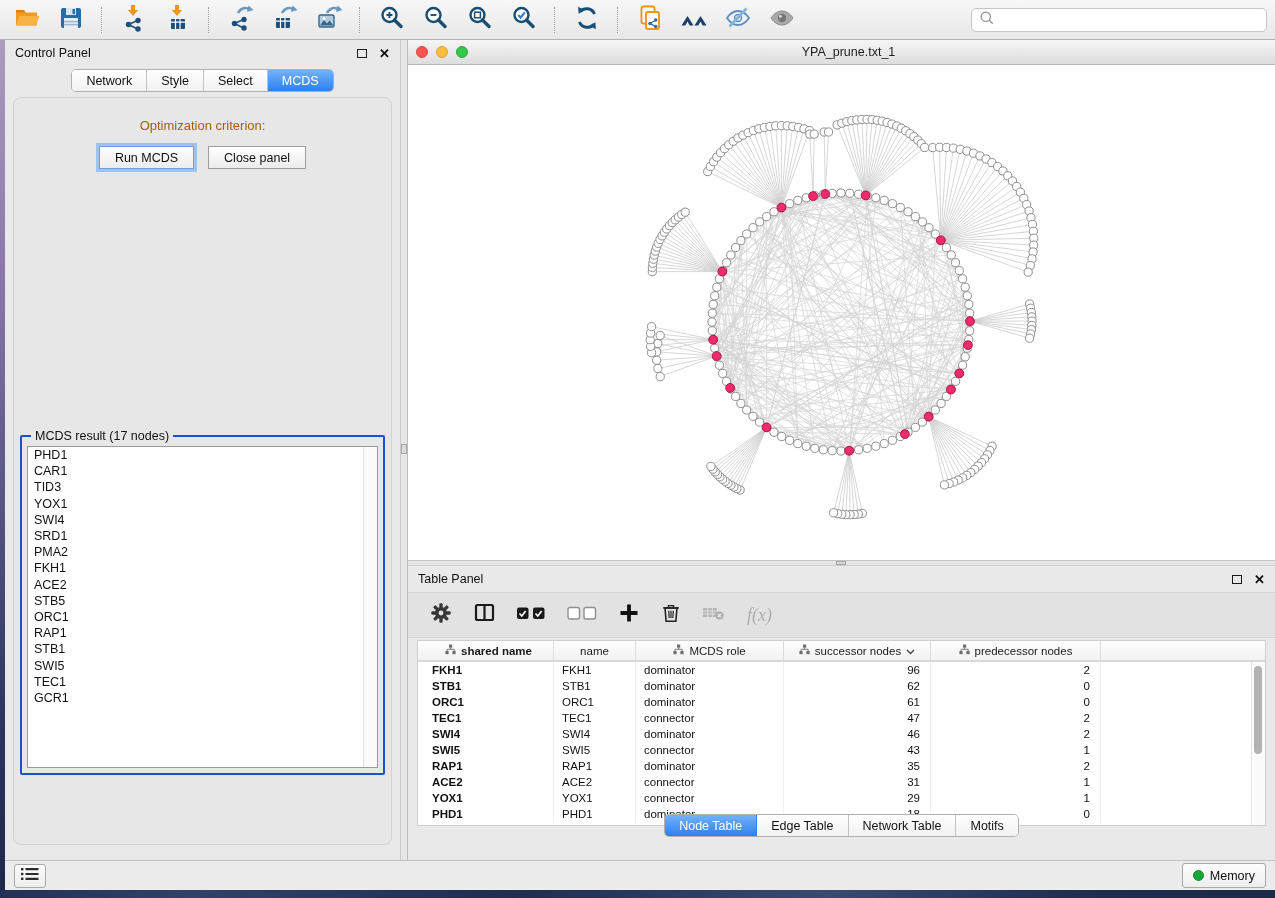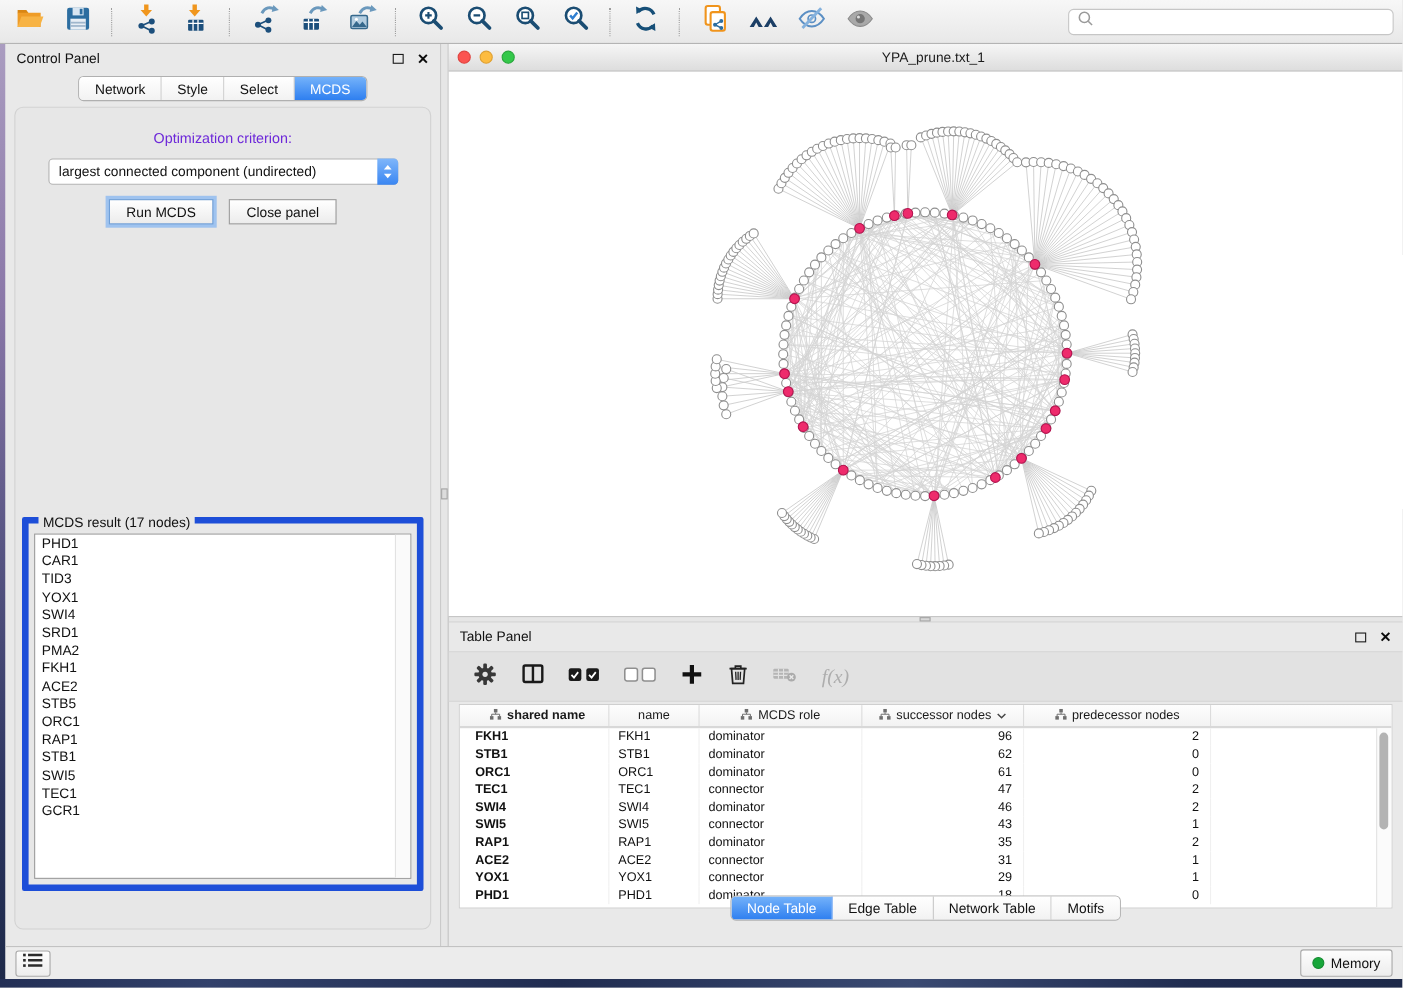--- a/index.html
+++ b/index.html
@@ -31,32 +31,32 @@
   .seg{padding:0 14px;font-size:12.5px;display:flex;align-items:center;border-right:1px solid #c3c3c3;
     color:#111;background:linear-gradient(#ffffff,#f2f2f2);white-space:nowrap;}
   .seg:last-child{border-right:none;}
   .seg.active{background:linear-gradient(#74b2fa,#2e7ff0);color:#fff;border-right-color:#2e7ff0;}
 
   
   .cp{position:absolute;left:5px;top:40px;width:395px;height:820px;background:#e9e9e9;}
   .cp-tabs{display:flex;justify-content:center;margin-top:3px;}
   .cp-content{margin:5px 8px 0;height:748px;background:#e7e7e7;border:1px solid #d2d2d2;
     border-radius:8px;box-sizing:border-box;padding-top:20px;}
-  .opt-label{text-align:center;font-size:13px;color:#6d28d9;}
+  .opt-label{text-align:center;font-size:13px;color:#a16207;}
   .selectbox{margin:11px auto 0;width:318px;height:24px;background:#fff;border:1px solid #b3b3b3;
     border-radius:4px;display:flex;align-items:center;box-sizing:border-box;}
   .selectbox .val{flex:1;font-size:12.5px;padding-left:9px;white-space:nowrap;color:#111;}
   .stepper{width:19px;height:24px;margin:-1px -1px -1px 0;background:linear-gradient(#7fb6fa,#3a86f2);
     border-radius:0 4px 4px 0;display:flex;flex-direction:column;align-items:center;justify-content:center;gap:1px;}
   .btnrow{display:flex;justify-content:center;gap:14px;margin-top:13px;}
   .btn{height:23px;padding:0 15px;background:linear-gradient(#ffffff,#ececec);border:1px solid #9d9d9d;
     border-radius:0;font-size:12.5px;display:flex;align-items:center;color:#111;box-sizing:border-box;}
   .btn.focus{box-shadow:0 0 0 3px rgba(100,165,245,.55);border-color:#6f9fd8;}
 
-  .mcds-fs{margin:266px 6px 0;border:6px solid #1d4ed8;border-radius:2px;position:relative;
+  .mcds-fs{margin:266px 6px 0;border:2px solid #1d4ed8;border-radius:2px;position:relative;
     height:340px;box-sizing:border-box;padding:9px 5px 5px;}
   .mcds-legend{position:absolute;top:-8px;left:9px;background:#e7e7e7;padding:0 4px;font-size:12.5px;color:#111;}
   .mcds-list{width:100%;height:100%;background:#fff;border:1px solid #9a9a9a;box-sizing:border-box;
     position:relative;overflow:hidden;font-size:12.5px;color:#111;}
   .mcds-item{line-height:16.2px;padding-left:6px;}
   .mcds-scroll{position:absolute;right:0;top:0;width:13px;height:100%;background:#fafafa;border-left:1px solid #e2e2e2;}
 
   
   .vsplit{position:absolute;left:400px;top:40px;width:8px;height:820px;background:#e6e6e6;
     border-left:1px solid #cacaca;border-right:1px solid #bdbdbd;box-sizing:border-box;}
@@ -285,29 +285,20 @@
     <div class="cp-tabs">
       <div class="segbar">
         <div class="seg">Network</div>
         <div class="seg">Style</div>
         <div class="seg">Select</div>
         <div class="seg active">MCDS</div>
       </div>
     </div>
     <div class="cp-content">
       <div class="opt-label">Optimization criterion:</div>
-      <div class="selectbox">
-        <span class="val">largest connected component (undirected)</span>
-        <span class="stepper">
-            <svg width="9" height="16" viewBox="0 0 9 16">
-              <path d="M1 6l3.5-4L8 6z" fill="#fff"></path>
-              <path d="M1 10l3.5 4L8 10z" fill="#fff"></path>
-            </svg>
-          </span>
-      </div>
       <div class="btnrow">
         <div class="btn focus">Run MCDS</div>
         <div class="btn">Close panel</div>
       </div>
       <div class="mcds-fs">
         <div class="mcds-legend">MCDS result (17 nodes)</div>
         <div class="mcds-list">
           <div class="mcds-scroll"></div>
         <div class="mcds-item">PHD1</div>
             <div class="mcds-item">CAR1</div>

